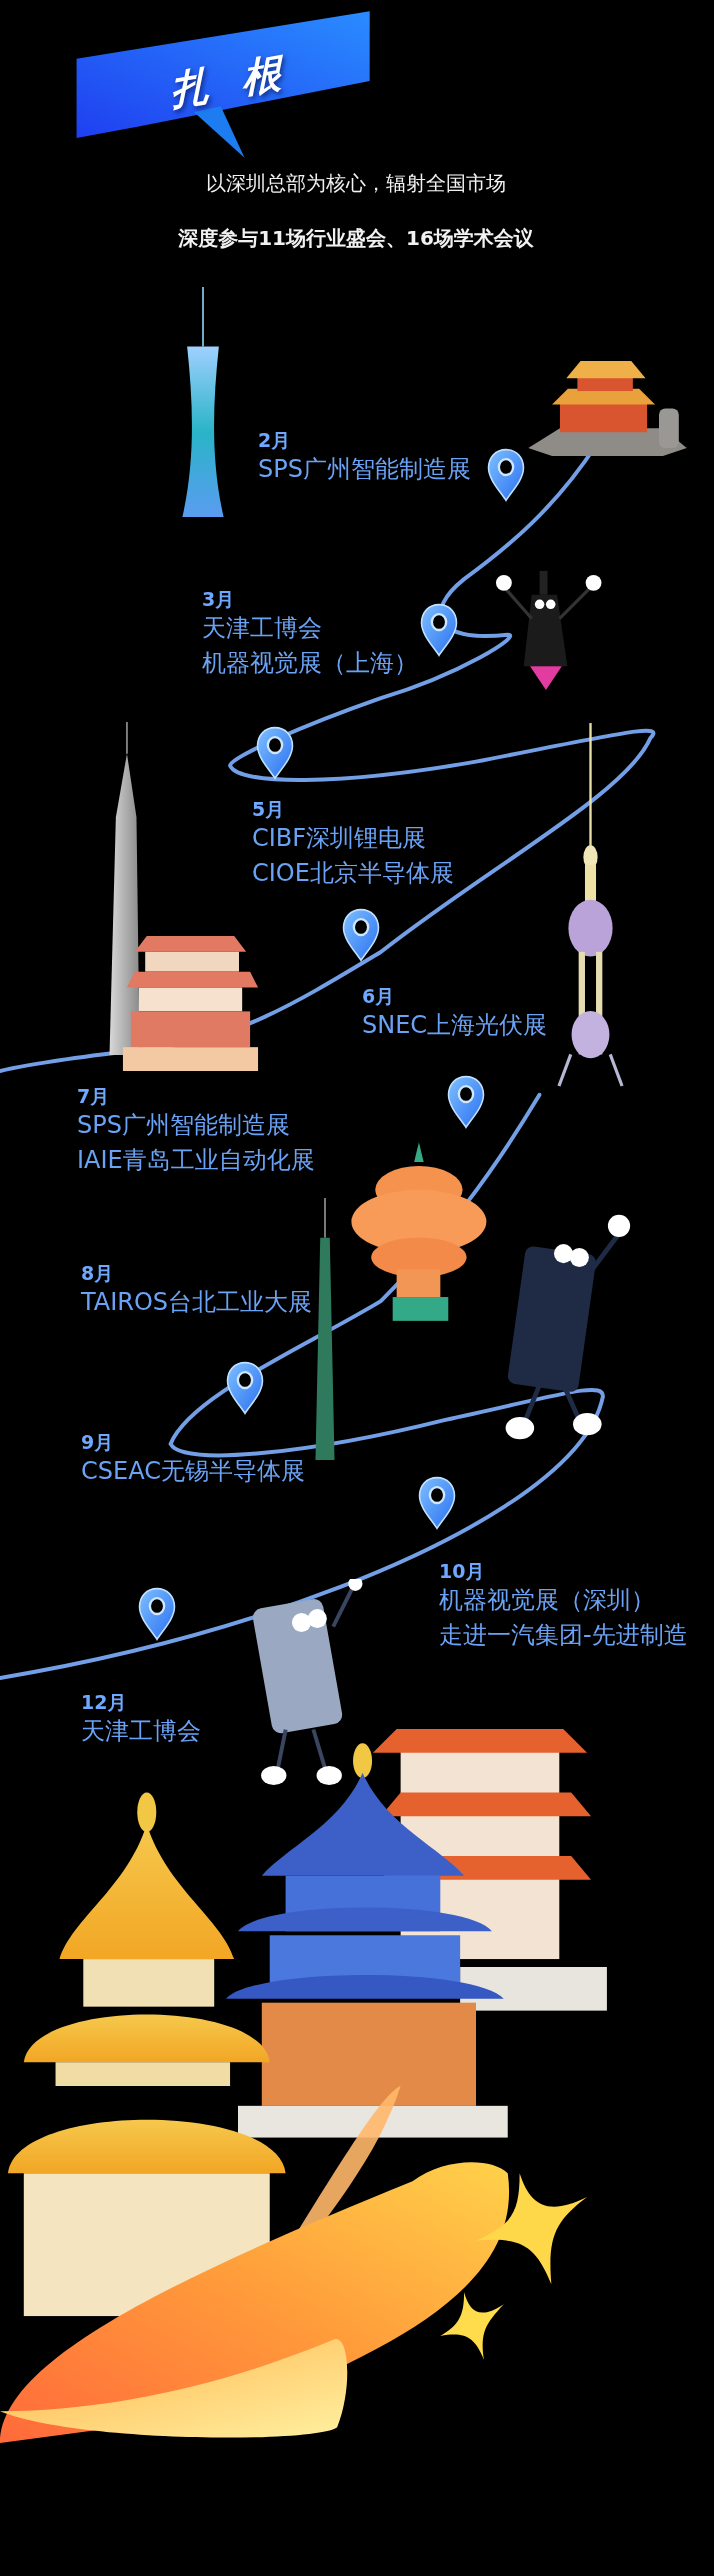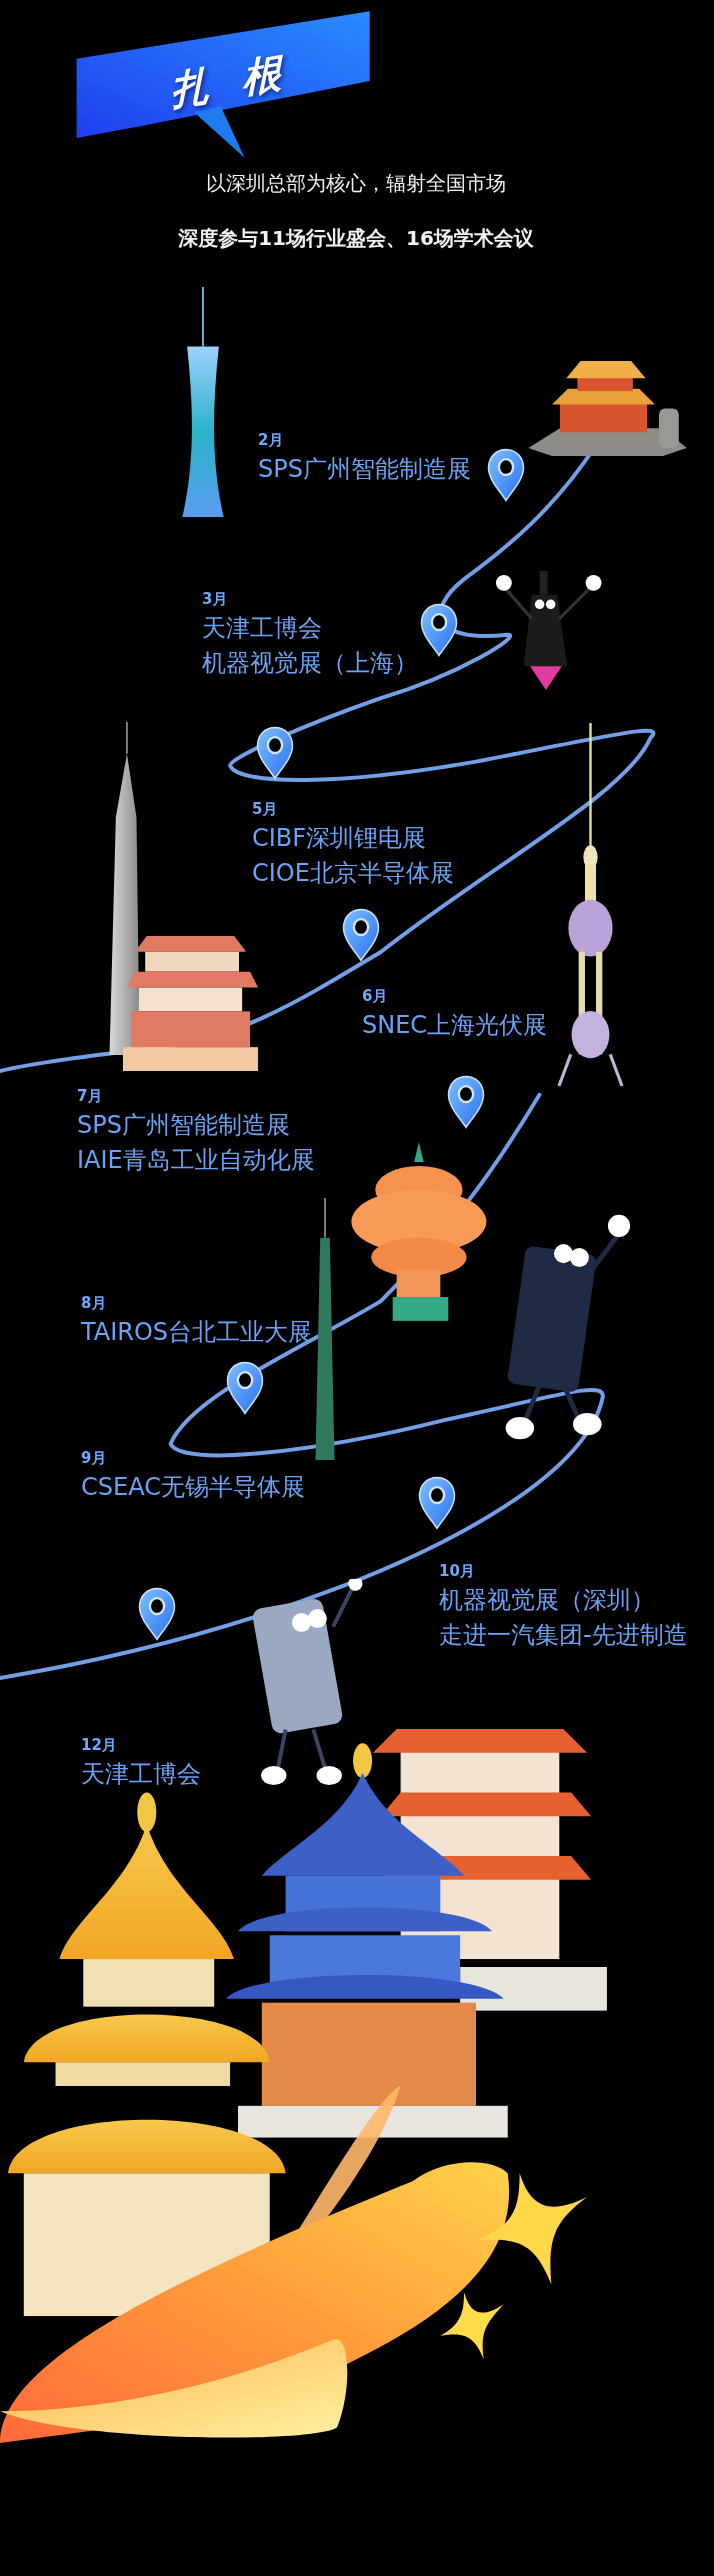--- a/index.html
+++ b/index.html
@@ -7,21 +7,21 @@
          font-family: "DejaVu Sans", "Liberation Sans", sans-serif; color: #fff; }
   .abs { position: absolute; }
   
   .banner { left: 75px; top: 11px; width: 301px; height: 159px; }
   .banner svg { position: absolute; left: 0; top: 0; }
   .banner-text { position: absolute; left: 94px; top: 41px; font-size: 40px; font-weight: bold;
                  font-style: italic; color: #fff; letter-spacing: 33px; transform: rotate(-10deg) skewX(-8deg);
                  text-shadow: 1.6px 2.4px 4.8px rgba(0,0,40,0.6); font-family: "DejaVu Serif", serif; }
   .subtitle { left: 0; width: 712px; text-align: center; font-size: 20px; color: #f2f2f2; }
   
-  .month { font-size: 15px; font-weight: bold; color: #6ea8ff; line-height: 24px; }
+  .month { font-size: 19px; font-weight: bold; color: #6ea8ff; line-height: 24px; }
   .event { font-size: 24px; color: #6aa3f5; line-height: 35px; white-space: nowrap; }
   
   .pin { width: 40px; height: 54px; }
   
   .decor { pointer-events: none; }
 </style>
 </head>
 <body>
 
 <div class="abs banner">
@@ -283,33 +283,33 @@
   <div class="month">6月</div>
   <div class="event">SNEC上海光伏展</div>
 </div>
 
 <div class="abs" style="left:77px;top:1084px;">
   <div class="month">7月</div>
   <div class="event">SPS广州智能制造展</div>
   <div class="event">IAIE青岛工业自动化展</div>
 </div>
 
-<div class="abs" style="left:81px;top:1261px;margin-top:30px;">
+<div class="abs" style="left:81px;top:1261px;">
   <div class="month">8月</div>
   <div class="event">TAIROS台北工业大展</div>
 </div>
 
-<div class="abs" style="left:81px;top:1430px;margin-top:16px;">
+<div class="abs" style="left:81px;top:1430px;">
   <div class="month">9月</div>
   <div class="event">CSEAC无锡半导体展</div>
 </div>
 
 <div class="abs" style="left:439px;top:1559px;">
   <div class="month">10月</div>
   <div class="event">机器视觉展（深圳）</div>
   <div class="event">走进一汽集团-先进制造</div>
 </div>
 
-<div class="abs" style="left:81px;top:1690px;margin-top:43px;">
+<div class="abs" style="left:81px;top:1690px;">
   <div class="month">12月</div>
   <div class="event">天津工博会</div>
 </div>
 
 
 </body></html>

